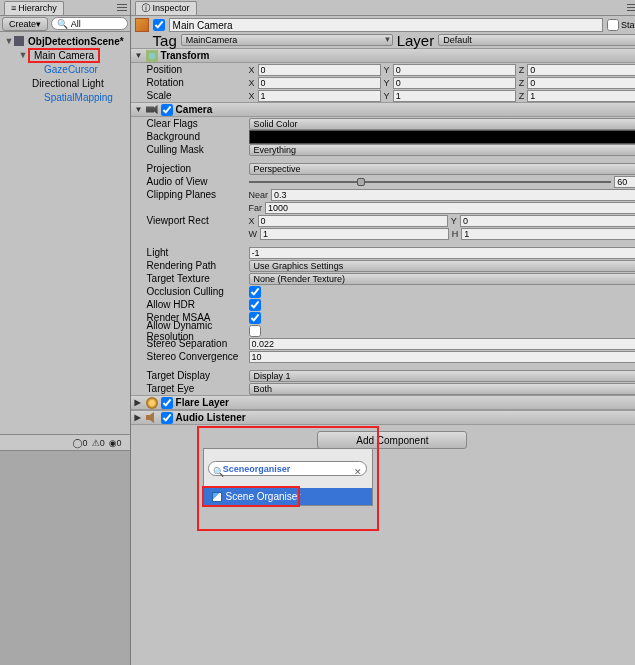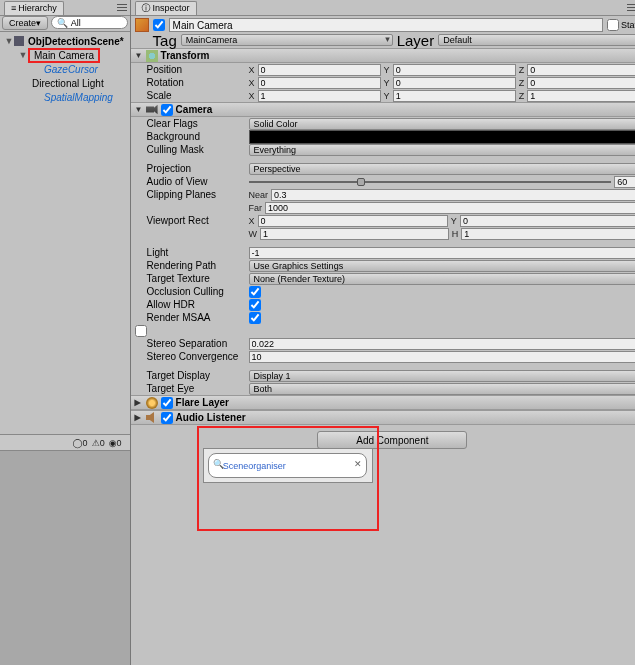--- a/index.html
+++ b/index.html
@@ -3,30 +3,30 @@
 <meta charset="utf-8">
 <style>
 * { box-sizing: border-box; margin: 0; padding: 0; font-family: Arial, sans-serif; }
 body { background: #c2c2c2; font-size: 10px; width: 635px; height: 665px; overflow: hidden; display: flex; }
 .col-left { width: 316px; display: flex; flex-direction: column; border-right: 1px solid #777; }
 .col-right { flex: 1; display: flex; flex-direction: column; }
 .panel-tab { background: #c2c2c2; border-bottom: 1px solid #888; height: 16px; display: flex; align-items: center; padding-left: 4px; position: relative; }
 .tab-label { background: #d8d8d8; display: inline-flex; align-items: center; height: 14px; padding: 0 6px; border: 1px solid #888; border-bottom: none; border-radius: 2px 2px 0 0; font-size: 9px; }
 .panel-options { position: absolute; right: 2px; top: 2px; width: 12px; height: 12px; cursor: pointer; display: flex; align-items: center; justify-content: center; font-size: 9px; color: #555; }
 .three-lines { display: inline-block; width: 10px; height: 8px; background: linear-gradient(#555 0 1px, transparent 1px 3px, #555 3px 4px, transparent 4px 6px, #555 6px 7px, transparent 7px); }
-.toolbar { background: #c2c2c2; height: 16px; display: flex; align-items: flex-start; border-bottom: 1px solid #888; padding: 0 2px; gap: 3px; }
+.toolbar { background: #c2c2c2; height: 16px; display: flex; align-items: center; border-bottom: 1px solid #888; padding: 0 2px; gap: 3px; }
 .btn { background: linear-gradient(#dcdcdc, #b8b8b8); border: 1px solid #888; border-radius: 3px; padding: 0 6px; height: 14px; font-size: 9px; display: inline-flex; align-items: center; cursor: pointer; }
 .search-field { flex: 1; background: #fff; border: 1px solid #888; border-radius: 8px; height: 13px; font-size: 9px; padding: 0 6px; display: flex; align-items: center; }
 .search-field .mag { margin-right: 2px; color: #666; }
 .tree { background: #c2c2c2; flex: 1; overflow: auto; padding: 2px 4px; font-size: 10px; }
 .tree-line { display: flex; align-items: center; height: 14px; }
 .foldout { width: 10px; text-align: center; color: #555; cursor: pointer; font-size: 9px; }
 .tree-label { cursor: pointer; padding: 0 2px; }
 .selected-main { border: 2px solid #e22; display: inline-block; padding: 0 2px; }
-.tree-label.link { color: #1464c8; font-style: italic; }
+.tree-label.link { color: #1464c8; }
 .bottom-strip { height: 16px; border-top: 1px solid #888; background: #c8c8c8; display: flex; justify-content: flex-end; align-items: center; padding-right: 8px; gap: 4px; }
 .icon-stat { display: inline-flex; align-items: center; font-size: 9px; color: #222; }
 .empty-panel { height: 215px; background: #a8a8a8; border-top: 1px solid #888; }
 
 
 .insp-body { background: #c2c2c2; flex: 1; overflow: auto; position: relative; }
 .insp-header { display: flex; align-items: center; padding: 2px 4px; height: 18px; gap: 4px; }
 .cube-icon { width: 14px; height: 14px; background: linear-gradient(135deg, #d93, #c62); border: 1px solid #a52; }
 .go-name { flex: 1; background: #eee; border: 1px solid #888; height: 14px; font-size: 10px; padding: 0 3px; }
 .static-chk { display: flex; align-items: center; font-size: 9px; gap: 2px; }
@@ -48,21 +48,21 @@
 .axis { font-size: 9px; color: #222; }
 .color-swatch { flex: 1; height: 14px; border: 1px solid #555; cursor: pointer; }
 .chk { width: 12px; height: 12px; cursor: pointer; }
 .slider { flex: 1; height: 12px; display: flex; align-items: center; }
 .slider-track { height: 2px; background: #666; flex: 1; position: relative; }
 .slider-thumb { position: absolute; top: -3px; width: 8px; height: 8px; background: #aaa; border: 1px solid #555; border-radius: 2px; }
 
 
 .add-comp-btn { display: block; margin: 6px auto; width: 150px; text-align: center; height: 18px; font-size: 10px; cursor: pointer; background: linear-gradient(#dcdcdc,#b8b8b8); border: 1px solid #888; border-radius: 3px; }
 .popup { background: #e8e8e8; border: 1px solid #888; font-size: 10px; }
-.popup input { width: 95%; margin: 4px auto; display: block; background: #fff; border: 1px solid #888; border-radius: 8px; height: 25px; padding: 0 16px 0 14px; font-size: 9px; color: #36c; }
+.popup input { width: 95%; margin: 12px auto; display: block; background: #fff; border: 1px solid #888; border-radius: 8px; height: 15px; padding: 0 16px 0 14px; font-size: 9px; color: #36c; font-weight: bold; }
 .popup .srch-wrap { position: relative; }
 .popup .srch-wrap .mag { position: absolute; left: 10px; top: 6px; font-size: 9px; color: #666; }
 .popup .srch-wrap .clr { position: absolute; right: 10px; top: 6px; font-size: 9px; color: #666; cursor: pointer; }
 .popup-title { background: linear-gradient(#ccc,#aaa); text-align: center; font-weight: bold; padding: 2px; border-top: 1px solid #999; border-bottom: 1px solid #999; }
 .popup-item { padding: 3px 8px; cursor: pointer; display: flex; align-items: center; gap: 4px; position: relative; }
 .popup-item.sel { background: #3874d6; color: #fff; }
 .popup-item.sel::before { content: ""; position: absolute; left: -2px; top: -2px; right: 72px; bottom: -2px; border: 2px solid #e22; pointer-events: none; }
 .popup-item .arrow { margin-left: auto; color: #666; }
 .little-script-icon { width: 10px; height: 10px; background: #fff; border: 1px solid #26a; display: inline-block; }
 .little-script-icon.cs { background: linear-gradient(135deg,#6af 40%, #fff 41%); }
@@ -286,20 +286,21 @@
           <input type="checkbox" class="chk" checked="" style="">
         </div>
       </div>
     <div class="prop-row">
         <span class="prop-label">Render MSAA</span>
         <div class="prop-val">
           <input type="checkbox" class="chk" checked="" style="">
         </div>
       </div>
     <div class="prop-row">
+        <span class="prop-label">Allow Dynamic Resolution</span>
         <div class="prop-val">
           <input type="checkbox" class="chk" style="">
         </div>
       </div>
     <div class="prop-row">
         <span class="prop-label">Stereo Separation</span>
         <div class="prop-val">
           <input class="num-field" value="0.022" style="">
         </div>
       </div>
@@ -340,17 +341,21 @@
     </div>
 
     <button class="add-comp-btn">Add Component</button>
 
     <div style="position:absolute; left:72px; top:432px; width:170px;" class="popup">
       <div class="srch-wrap">
         <span class="mag">🔍</span>
         <input value="Sceneorganiser" style="">
         <span class="clr">✕</span>
       </div>
+      <div class="popup-item sel">
+          <span class="little-script-icon cs"></span>
+          <span>Scene Organiser</span>
+        </div>
     </div>
     <div style="position:absolute; left:66px; top:410px; width:182px; height:105px; border:2px solid #e22; pointer-events:none"></div>
 
   </div>
 </div>
 
 </body></html>

